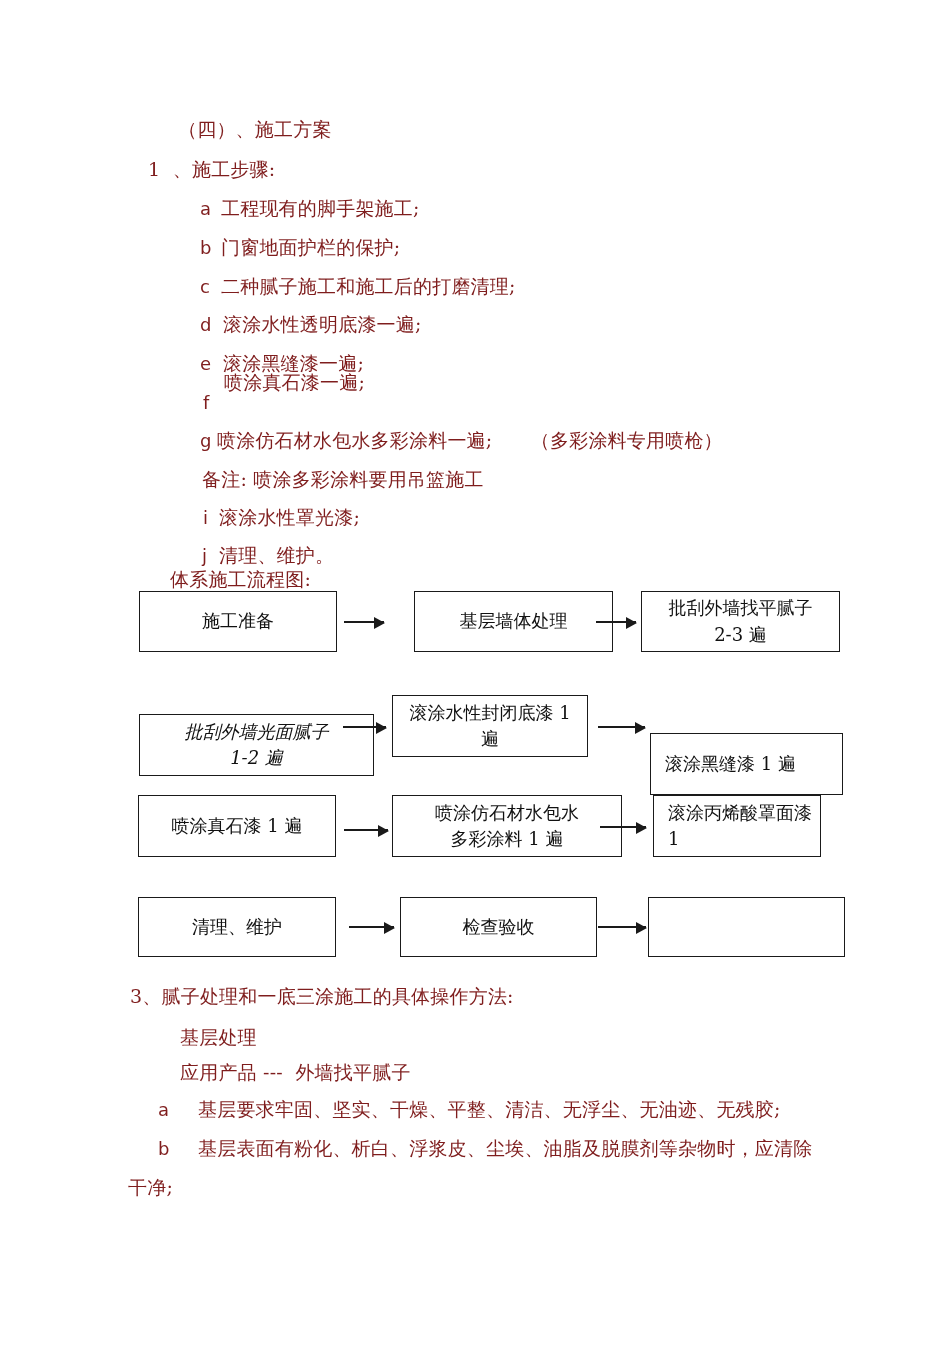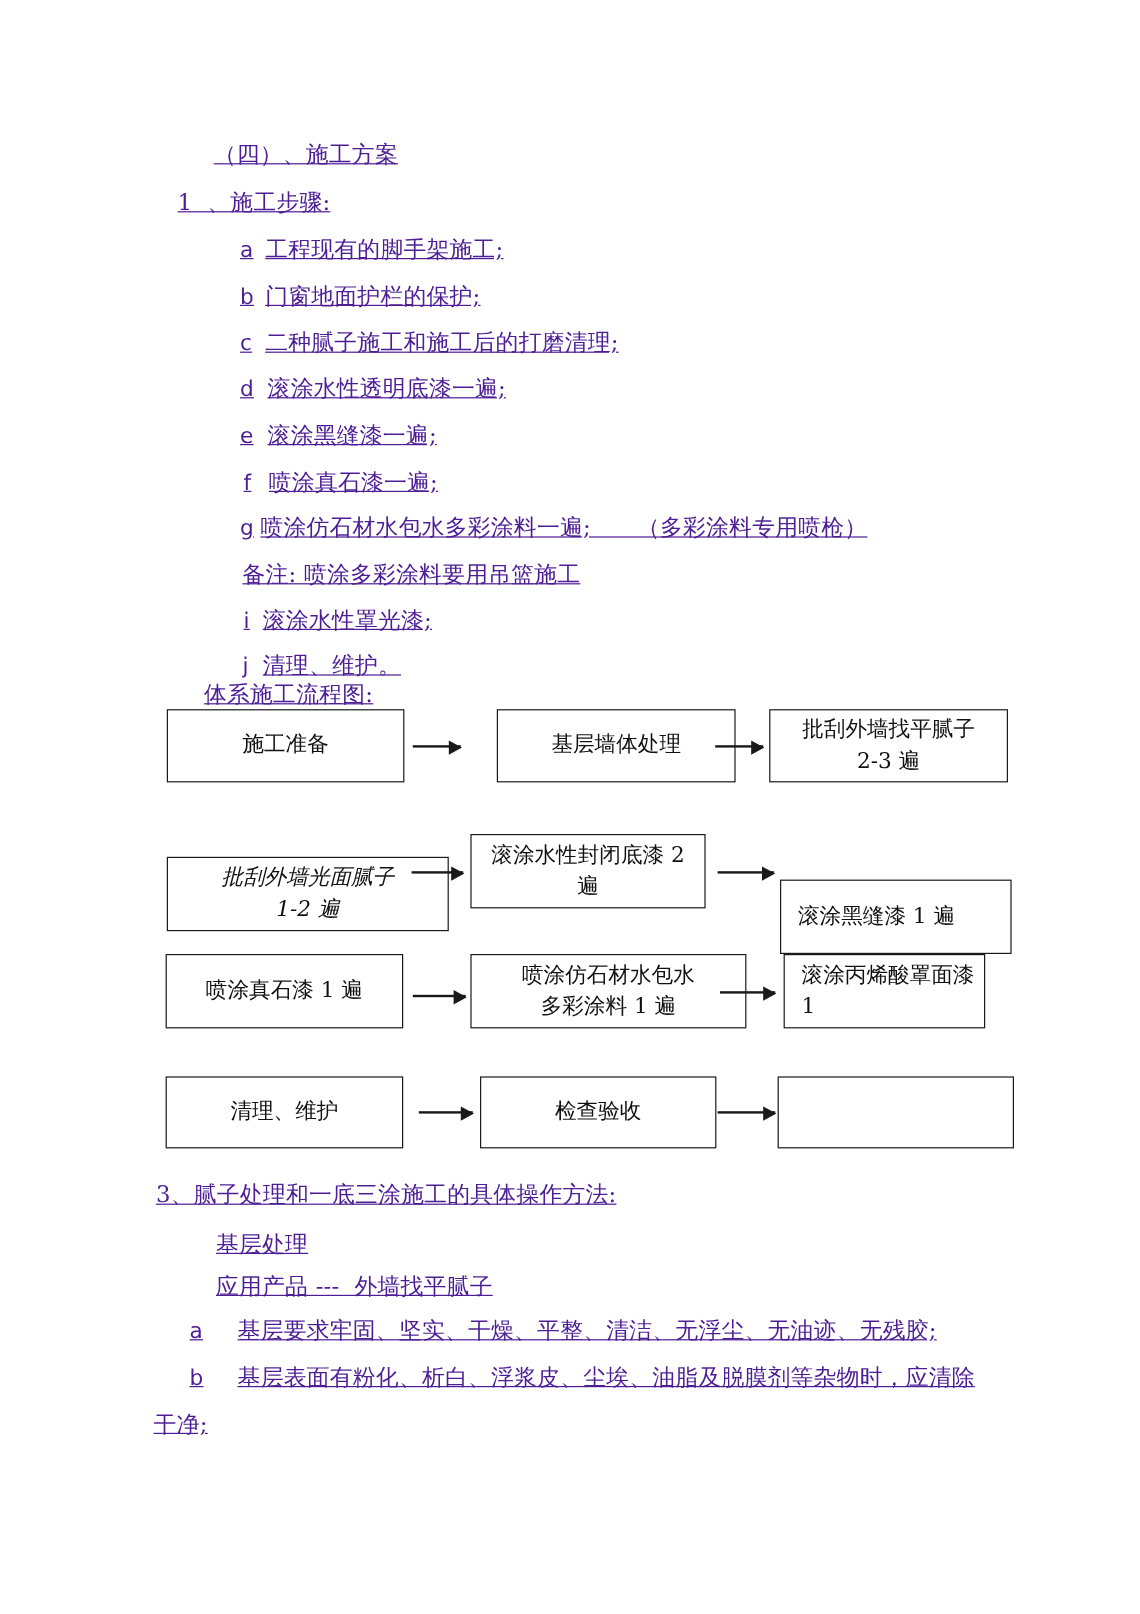--- a/index.html
+++ b/index.html
@@ -22,22 +22,21 @@
     background: #ffffff;
   }
 
   
   .txt {
     position: absolute;
     font-size: 19px;
     line-height: 1.0;
     white-space: pre;
     letter-spacing: 0.2px;
-    color: #4c1d95;
-    text-decoration: underline;
+    color: #7f1d1d;
   }
   .latin {
     font-family: "DejaVu Sans", "Liberation Sans", sans-serif;
     font-size: 18px;
   }
 
   
   .flow {
     position: absolute;
     left: 0;
@@ -102,21 +101,21 @@
   <div class="txt latin" style="left:200px; top:278px;">c</div>
   <div class="txt" style="left:221px; top:277px;">二种腻子施工和施工后的打磨清理;</div>
 
   <div class="txt latin" style="left:200px; top:316px;">d</div>
   <div class="txt" style="left:223px; top:315px;">滚涂水性透明底漆一遍;</div>
 
   <div class="txt latin" style="left:200px; top:355px;">e</div>
   <div class="txt" style="left:223px; top:354px;">滚涂黑缝漆一遍;</div>
 
   <div class="txt latin" style="left:203px; top:394px;">f</div>
-  <div class="txt" style="left:224px; top:393px;">喷涂真石漆一遍;</div>
+  <div class="txt" style="left:224px; top:373px;">喷涂真石漆一遍;</div>
 
   <div class="txt latin" style="left:200px; top:432px;">g</div>
   <div class="txt" style="left:202px; top:470px;">备注: 喷涂多彩涂料要用吊篮施工</div>
 
   <div class="txt" style="left:217px; top:431px;">喷涂仿石材水包水多彩涂料一遍;　　（多彩涂料专用喷枪）</div>
 
   <div class="txt latin" style="left:203px; top:509px;">i</div>
   <div class="txt" style="left:219px; top:508px;">滚涂水性罩光漆;</div>
 
   <div class="txt latin" style="left:202px; top:547px;">j</div>
@@ -129,21 +128,21 @@
     <div class="fbox" style="left:139px; top:591px; width:198px; height:61px;">施工准备</div>
     <div class="arrow" style="left:344px; top:621px; width:40px;"></div>
     <div class="fbox" style="left:390px; top:591px; width:199px; height:61px;margin-left:24px;">基层墙体处理</div>
     <div class="arrow" style="left:596px; top:621px; width:40px;"></div>
     <div class="fbox" style="left:641px; top:591px; width:199px; height:61px; white-space:pre-line;">批刮外墙找平腻子
 2-3 遍</div>
 
     <div class="fbox" style="left:139px; top:714px; width:235px; height:62px; white-space:pre-line;font-style:italic;">批刮外墙光面腻子
 1-2 遍</div>
     <div class="arrow" style="left:343px; top:726px; width:43px;"></div>
-    <div class="fbox" style="left:392px; top:695px; width:196px; height:62px; white-space:pre-line;">滚涂水性封闭底漆  2
+    <div class="fbox" style="left:392px; top:695px; width:196px; height:62px; white-space:pre-line;">滚涂水性封闭底漆  1
 遍</div>
     <div class="arrow" style="left:598px; top:726px; width:47px;"></div>
     <div class="fbox left" style="left:650px; top:733px; width:193px; height:62px;">滚涂黑缝漆  1 遍</div>
 
     <div class="fbox" style="left:138px; top:795px; width:198px; height:62px;">喷涂真石漆  1 遍</div>
     <div class="arrow" style="left:344px; top:829px; width:44px;"></div>
     <div class="fbox" style="left:392px; top:795px; width:230px; height:62px; white-space:pre-line;">喷涂仿石材水包水
 多彩涂料  1 遍</div>
     <div class="arrow" style="left:600px; top:826px; width:46px;"></div>
     <div class="fbox left" style="left:653px; top:795px; width:168px; height:62px;">滚涂丙烯酸罩面漆   1</div>

